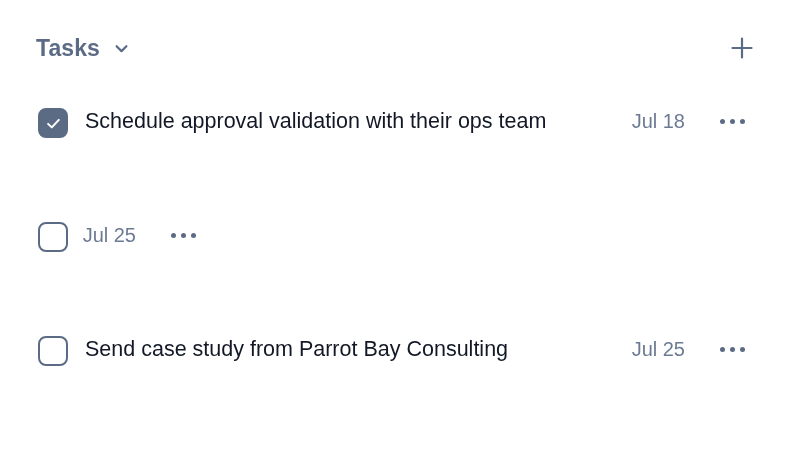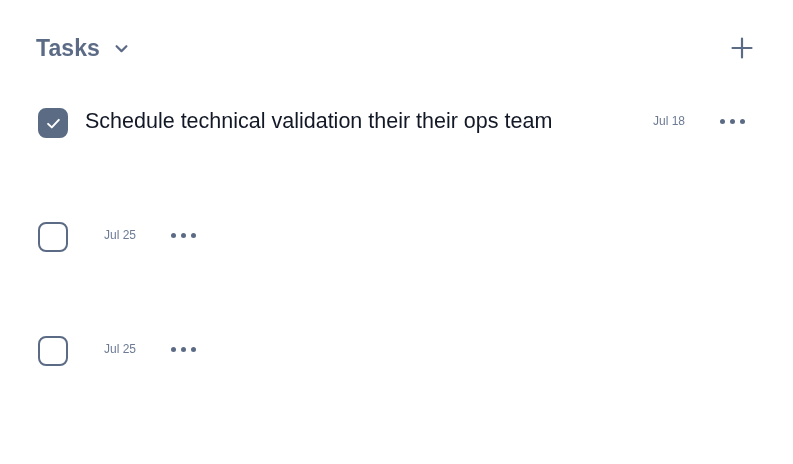--- a/index.html
+++ b/index.html
@@ -118,21 +118,21 @@
     color: #121826;
     padding-left: 17px;
     padding-top: 6px;
     padding-right: 10px;
     max-width: 522px;
     word-wrap: break-word;
   }
 
   .task-date {
     flex: none;
-    font-size: 12px;
+    font-size: 20px;
     line-height: 38px;
     color: #6c7b93;
     padding-top: 6px;
     white-space: nowrap;
     text-align: right;
     min-width: 68px;
   }
 
   .task-menu {
     flex: none;
@@ -179,21 +179,21 @@
   </div>
 
   <div class="task-list">
 
     <div class="task-row">
       <div class="checkbox checked">
         <svg class="check-glyph" viewBox="0 0 20 20" width="19" height="19" fill="none" aria-hidden="true">
           <path d="M4.3 10.4 L8.2 14.1 L15.6 6.2" stroke="#ffffff" stroke-width="2.1" stroke-linecap="round" stroke-linejoin="round"></path>
         </svg>
       </div>
-      <div class="task-title">Schedule technical validation their their ops team</div>
+      <div class="task-title">Schedule approval validation with their ops team</div>
       <div class="task-date">Jul 18</div>
       <div class="task-menu">
         <span class="dot"></span>
         <span class="dot"></span>
         <span class="dot"></span>
       </div>
     </div>
 
     <div class="task-row">
       <div class="checkbox unchecked">
@@ -204,20 +204,21 @@
         <span class="dot"></span>
         <span class="dot"></span>
         <span class="dot"></span>
       </div>
     </div>
 
     <div class="task-row">
       <div class="checkbox unchecked">
         
       </div>
+      <div class="task-title">Send case study from Parrot Bay Consulting</div>
       <div class="task-date">Jul 25</div>
       <div class="task-menu">
         <span class="dot"></span>
         <span class="dot"></span>
         <span class="dot"></span>
       </div>
     </div>
 
   </div>
 </div>

